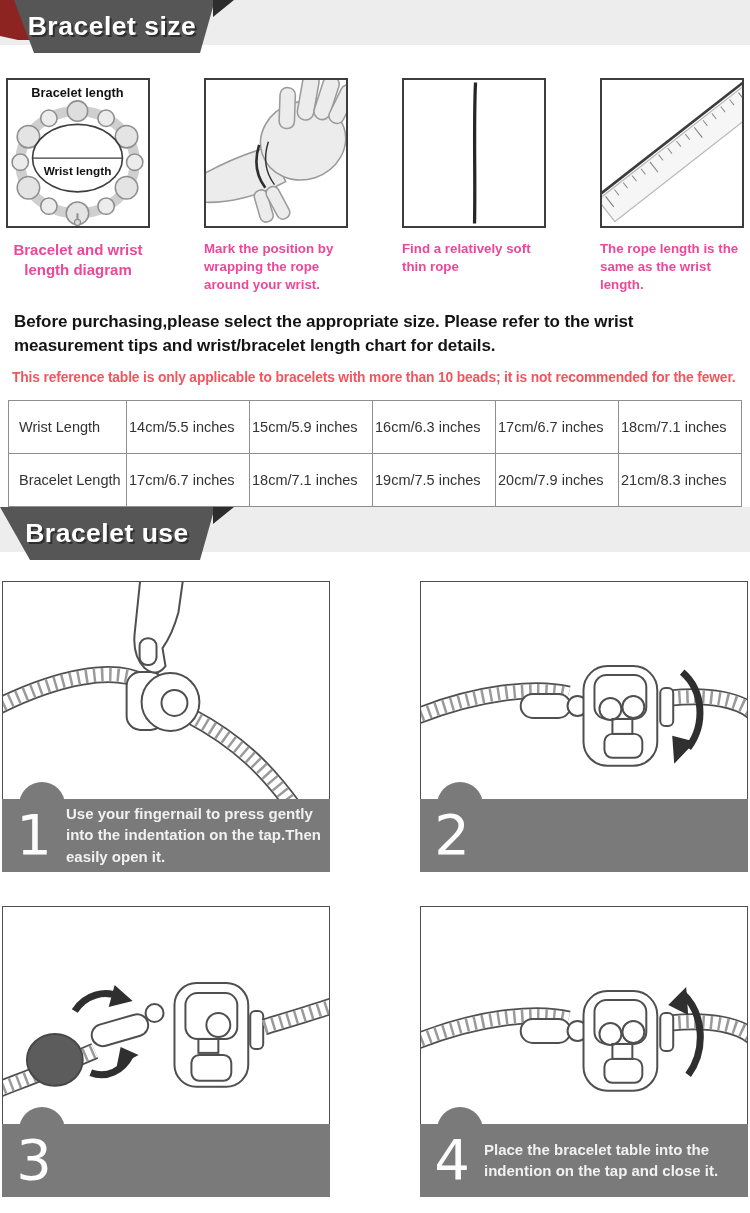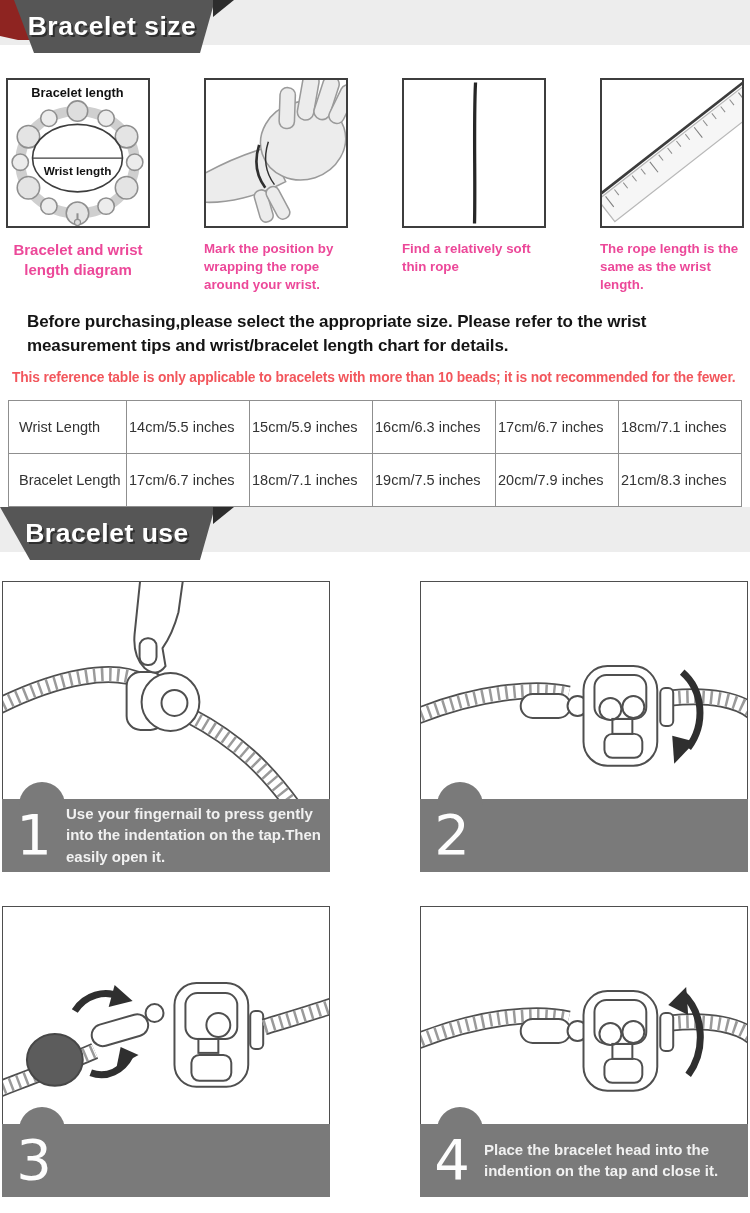--- a/index.html
+++ b/index.html
@@ -20,21 +20,21 @@
   .img-row{display:grid;grid-template-columns:repeat(4,1fr);column-gap:54px;padding:22px 6px 0 6px;}
   .img-col{display:flex;flex-direction:column;}
   .img-box{border:2px solid #3d3d3d;height:146px;background:#fff;overflow:hidden;}
   .img-box svg{display:block;width:100%;height:100%;}
   .img-caption{font-weight:bold;color:#ec4899;font-size:13.3px;line-height:1.35;margin-top:12px;min-height:54px;}
   .img-caption.center{text-align:center;font-size:15px;}
   .lbl{font-weight:bold;font-size:12.5px;fill:#111;text-anchor:middle;}
   .lbl2{font-weight:bold;font-size:11.5px;fill:#111;text-anchor:middle;}
 
   
-  .intro{padding:16px 14px 0 14px;font-size:17px;font-weight:bold;color:#141414;line-height:1.4;letter-spacing:-0.1px;margin-left:13px;}
+  .intro{padding:16px 14px 0 14px;font-size:17px;font-weight:bold;color:#141414;line-height:1.4;letter-spacing:-0.1px;}
   .warning{padding:12px 14px 0 12px;font-size:13.8px;font-weight:bold;color:#f2565c;letter-spacing:-0.15px;white-space:nowrap;}
 
   
   table.size{border-collapse:collapse;margin:15px 8px 0 8px;width:734px;table-layout:fixed;}
   table.size td{
     border:1.6px solid #8f8f8f;height:52px;font-size:14.5px;color:#333;
     text-align:left;padding:0 2px;background:#fff;
   }
   table.size td.rowlabel{text-align:left;padding-left:10px;}
   table.size col.c0{width:118px;}
@@ -309,18 +309,18 @@
         <rect class="ln2" x="192" y="137" width="20" height="15"></rect>
         <rect class="ln2" x="184" y="152" width="38" height="24" rx="8"></rect>
         <rect class="ln" x="240" y="106" width="13" height="38" rx="5"></rect>
         <path class="arrow" d="M268,168 C 286,144 284,106 262,86"></path>
         <polygon class="ahead" points="248,98 266,80 268,108"></polygon>
       </svg>
     </div>
     <div class="bar">
       <div class="bump"></div>
       <div class="num">4</div>
-      <div class="txt">Place the bracelet head into the indention on the tap and close it.</div>
+      <div class="txt">Place the bracelet table into the indention on the tap and close it.</div>
     </div>
   </div>
 </div>
 
 <div class="bottom-space"></div>
 
 </body></html>

